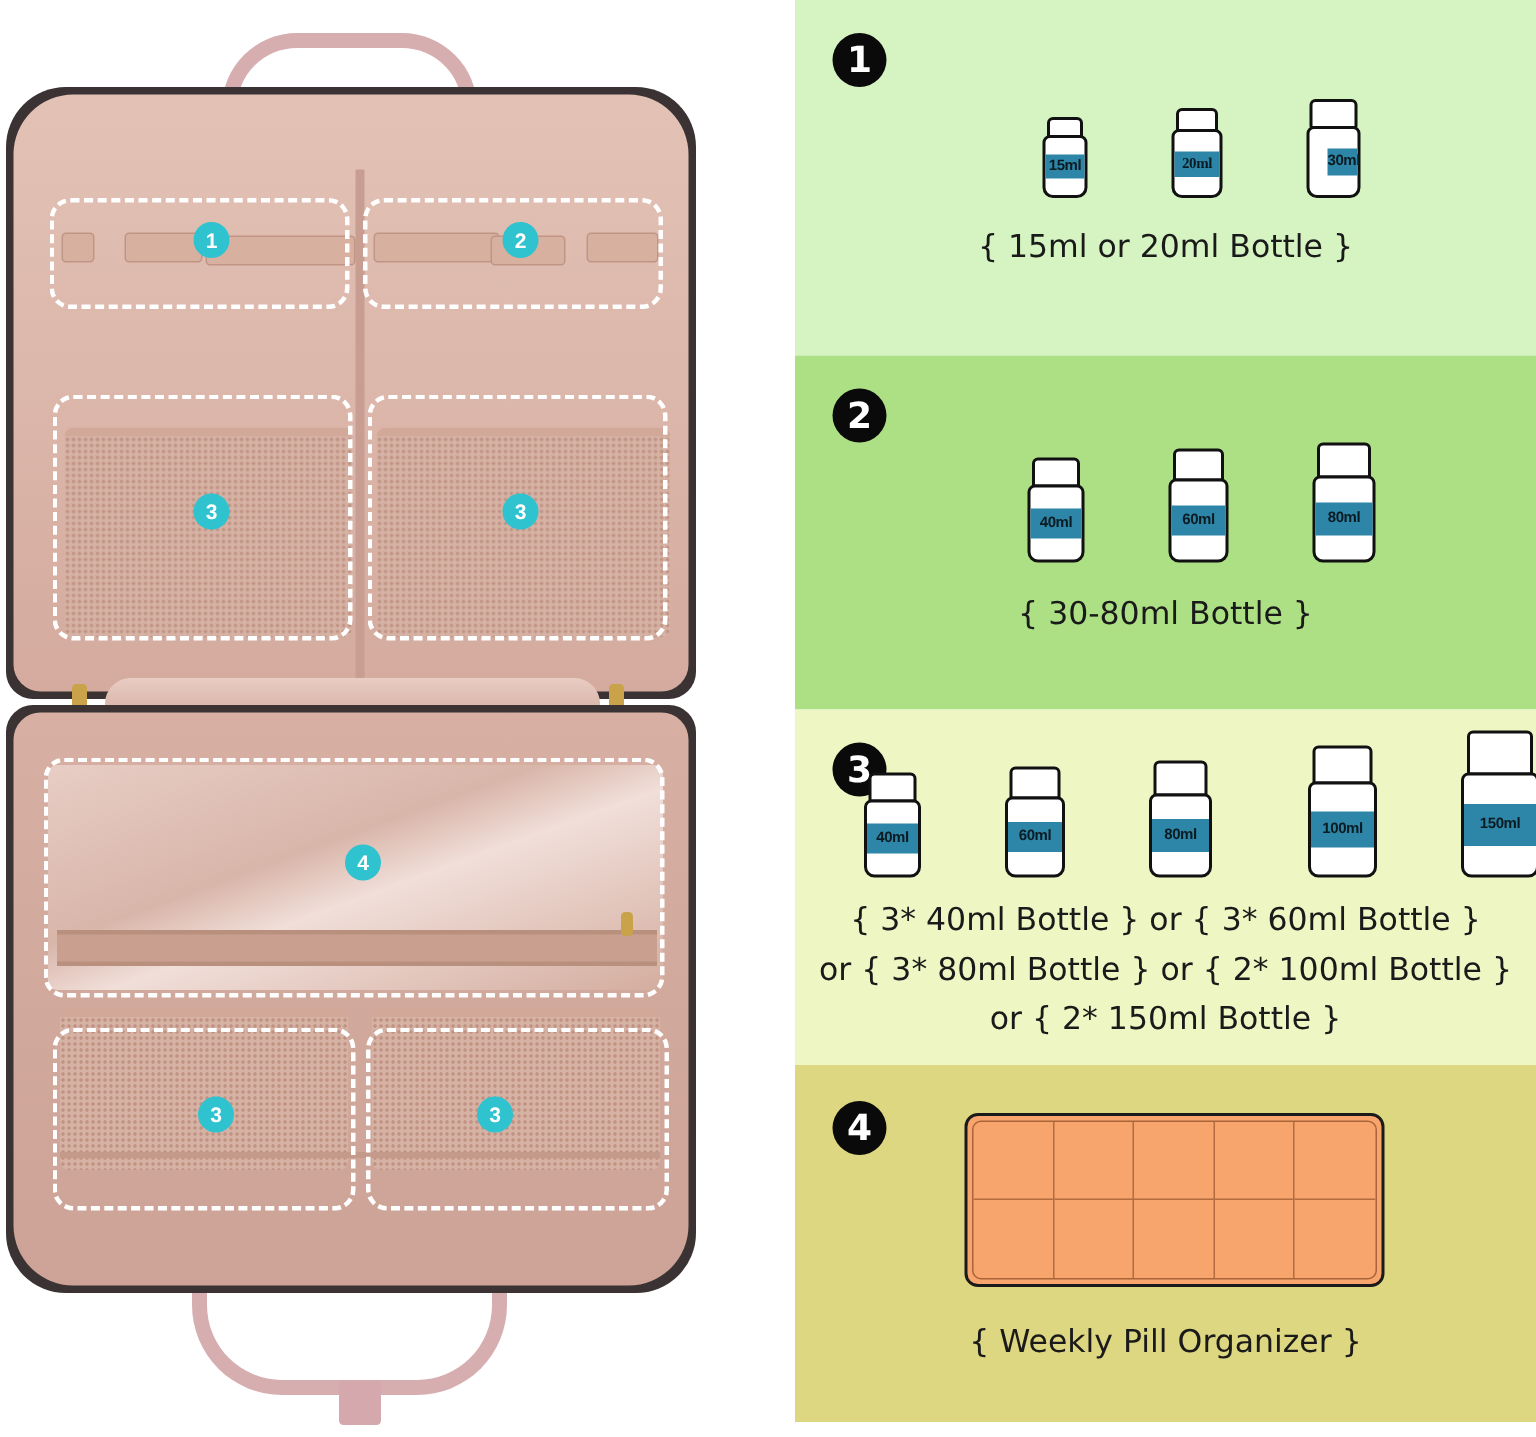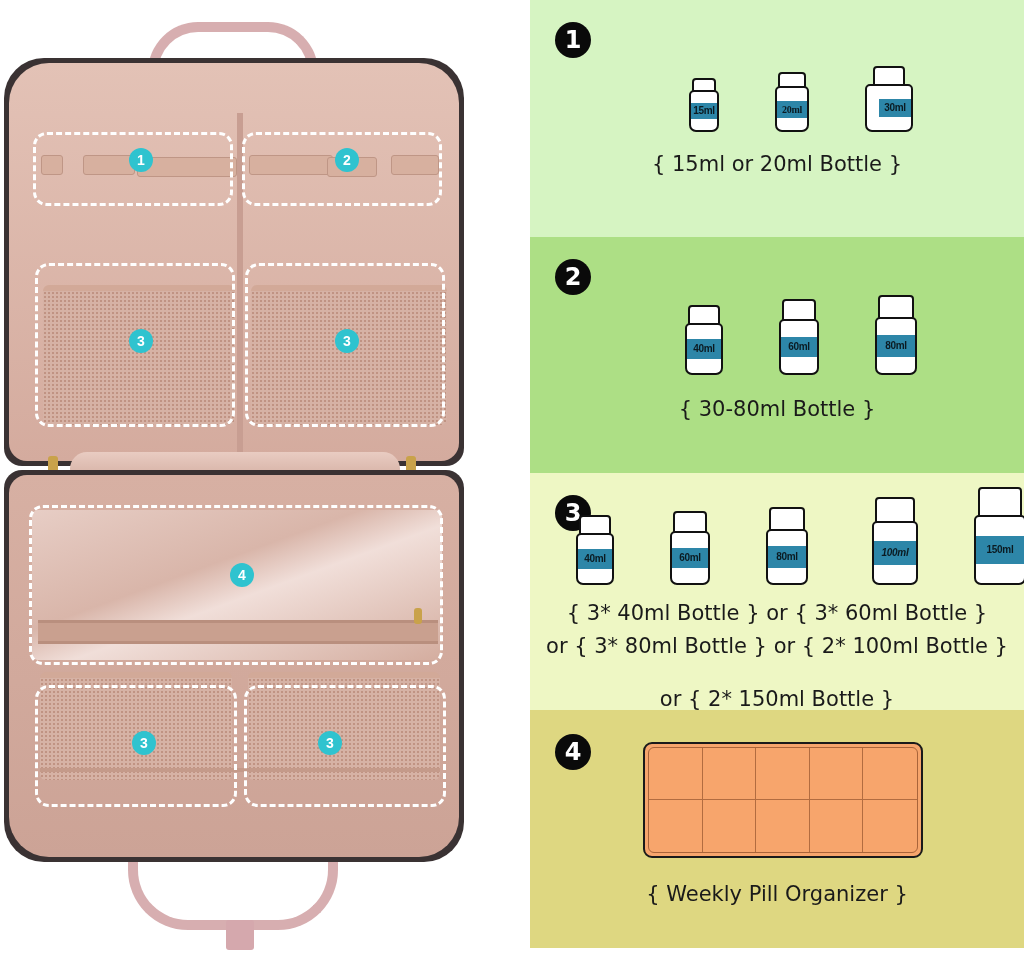--- a/index.html
+++ b/index.html
@@ -132,21 +132,21 @@
           </div>
       </div>
       <div class="bottle">
         <div class="cap" style="width:28px;height:16px;"></div>
         <div class="body" style="width:34px;height:46px;">
             <div class="label" style="line-height:17px;font-family:Liberation Serif, serif;">20ml</div>
           </div>
       </div>
       <div class="bottle">
         <div class="cap" style="width:32px;height:20px;"></div>
-        <div class="body" style="width:48px;height:48px;padding-left:12px;">
+        <div class="body" style="width:36px;height:48px;padding-left:12px;">
             <div class="label" style="line-height:18px;">30ml</div>
           </div>
       </div>
     </div>
     <div class="caption" style="top:148px;">{ 15ml or 20ml Bottle }</div>
   </section>
 
   <section class="panel" style="top:237px;height:236px;background:#addf85;">
     <div class="num">2</div>
     <div class="bottles" style="top:58px;">
@@ -190,33 +190,33 @@
       <div class="bottle">
         <div class="cap" style="width:36px;height:24px;"></div>
         <div class="body" style="width:42px;height:56px;">
             <div class="label" style="line-height:22px;">80ml</div>
           </div>
       </div>
       <div class="spacer"></div>
       <div class="bottle">
         <div class="cap" style="width:40px;height:26px;"></div>
         <div class="body" style="width:46px;height:64px;">
-            <div class="label" style="line-height:24px;font-style:italic;">100ml</div>
+            <div class="label" style="line-height:24px;">100ml</div>
           </div>
       </div>
       <div class="bottle">
         <div class="cap" style="width:44px;height:30px;"></div>
         <div class="body" style="width:52px;height:70px;">
             <div class="label" style="line-height:28px;">150ml</div>
           </div>
       </div>
     </div>
     <div class="caption" style="top:124px;">{ 3* 40ml Bottle } or { 3* 60ml Bottle }</div>
     <div class="caption" style="top:157px;">or { 3* 80ml Bottle } or { 2* 100ml Bottle }</div>
-    <div class="caption" style="top:190px;margin-top:20px;">or { 2* 150ml Bottle }</div>
+    <div class="caption" style="top:190px;">or { 2* 150ml Bottle }</div>
   </section>
 
   <section class="panel" style="top:710px;height:238px;background:#ded781;">
     <div class="num" style="top:24px;">4</div>
     <div class="organizer">
       <div class="organizer-grid">
         <div class="cell"></div>
           <div class="cell"></div>
           <div class="cell"></div>
           <div class="cell"></div>

